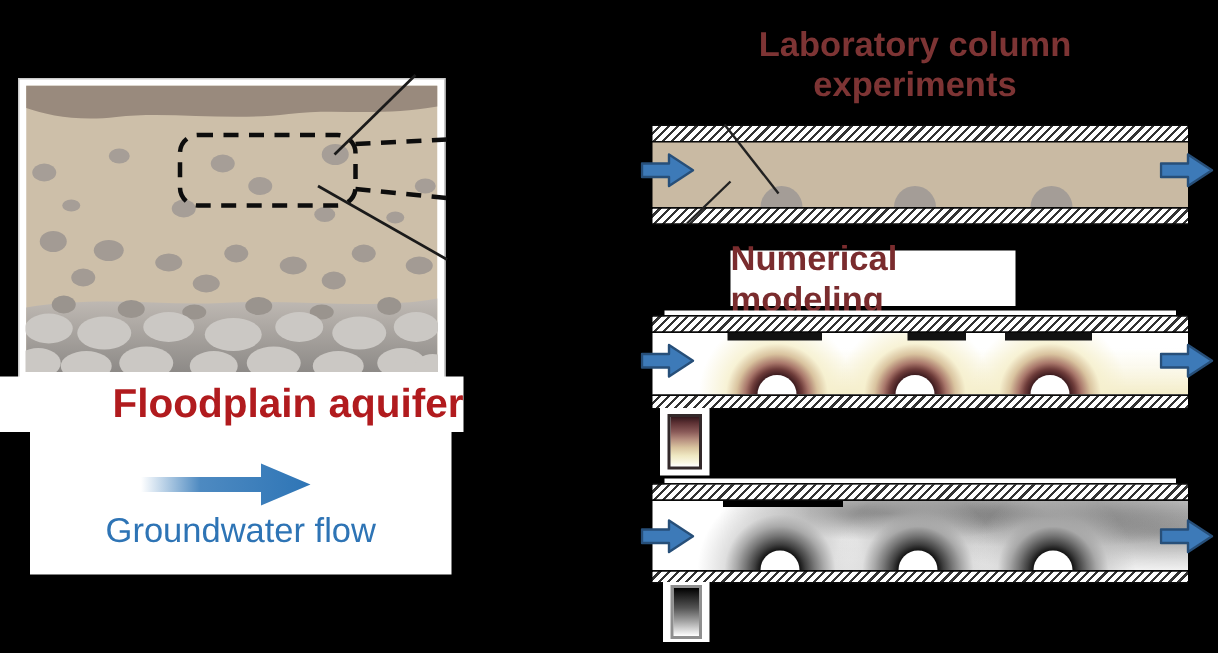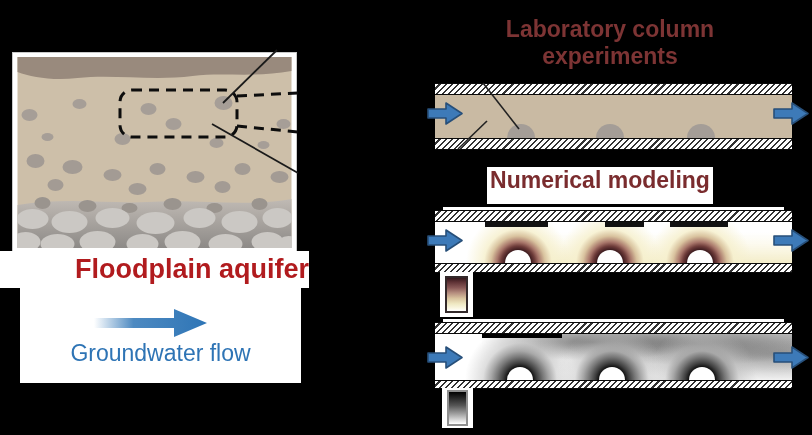--- a/index.html
+++ b/index.html
@@ -15,21 +15,21 @@
 
   .caption-box{left:0;top:251px;width:309px;height:37px;background:#fff;display:flex;align-items:center;justify-content:flex-end;}
   .caption-box span{font-size:27px;font-weight:bold;color:#b11b1e;letter-spacing:0px;}
 
   .flow-box{left:20px;top:288px;width:281px;height:95px;background:#fff;}
   .gw-arrow{position:absolute;left:72px;top:18px;width:118px;height:34px;}
   .gw-label{position:absolute;left:0;top:52px;width:281px;text-align:center;font-size:23px;color:#2e74b5;}
 
   
   .lab-title{left:455px;top:16px;width:310px;text-align:center;font-size:23px;line-height:27px;font-weight:bold;color:#7d3434;}
-  .model-title-box{left:487px;top:167px;width:226px;height:37px;background:#fff;display:flex;align-items:flex-start;justify-content:center;}
+  .model-title-box{left:487px;top:167px;width:190px;height:37px;background:#fff;display:flex;align-items:center;justify-content:center;}
   .model-title-box span{font-size:23px;font-weight:bold;color:#7a2c2e;}
 
   
   .column{left:435px;width:357px;}
   .wall{position:absolute;left:0;width:357px;box-sizing:border-box;
         background:repeating-linear-gradient(135deg,#ffffff 0 2.8px,#333333 2.8px 4.3px);
         border-top:1.5px solid #0a0a0a;border-bottom:1.5px solid #0a0a0a;}
   .interior{position:absolute;left:0;width:357px;overflow:hidden;}
   .halo-strip{position:absolute;left:8px;right:8px;height:4px;background:#fff;}
 

